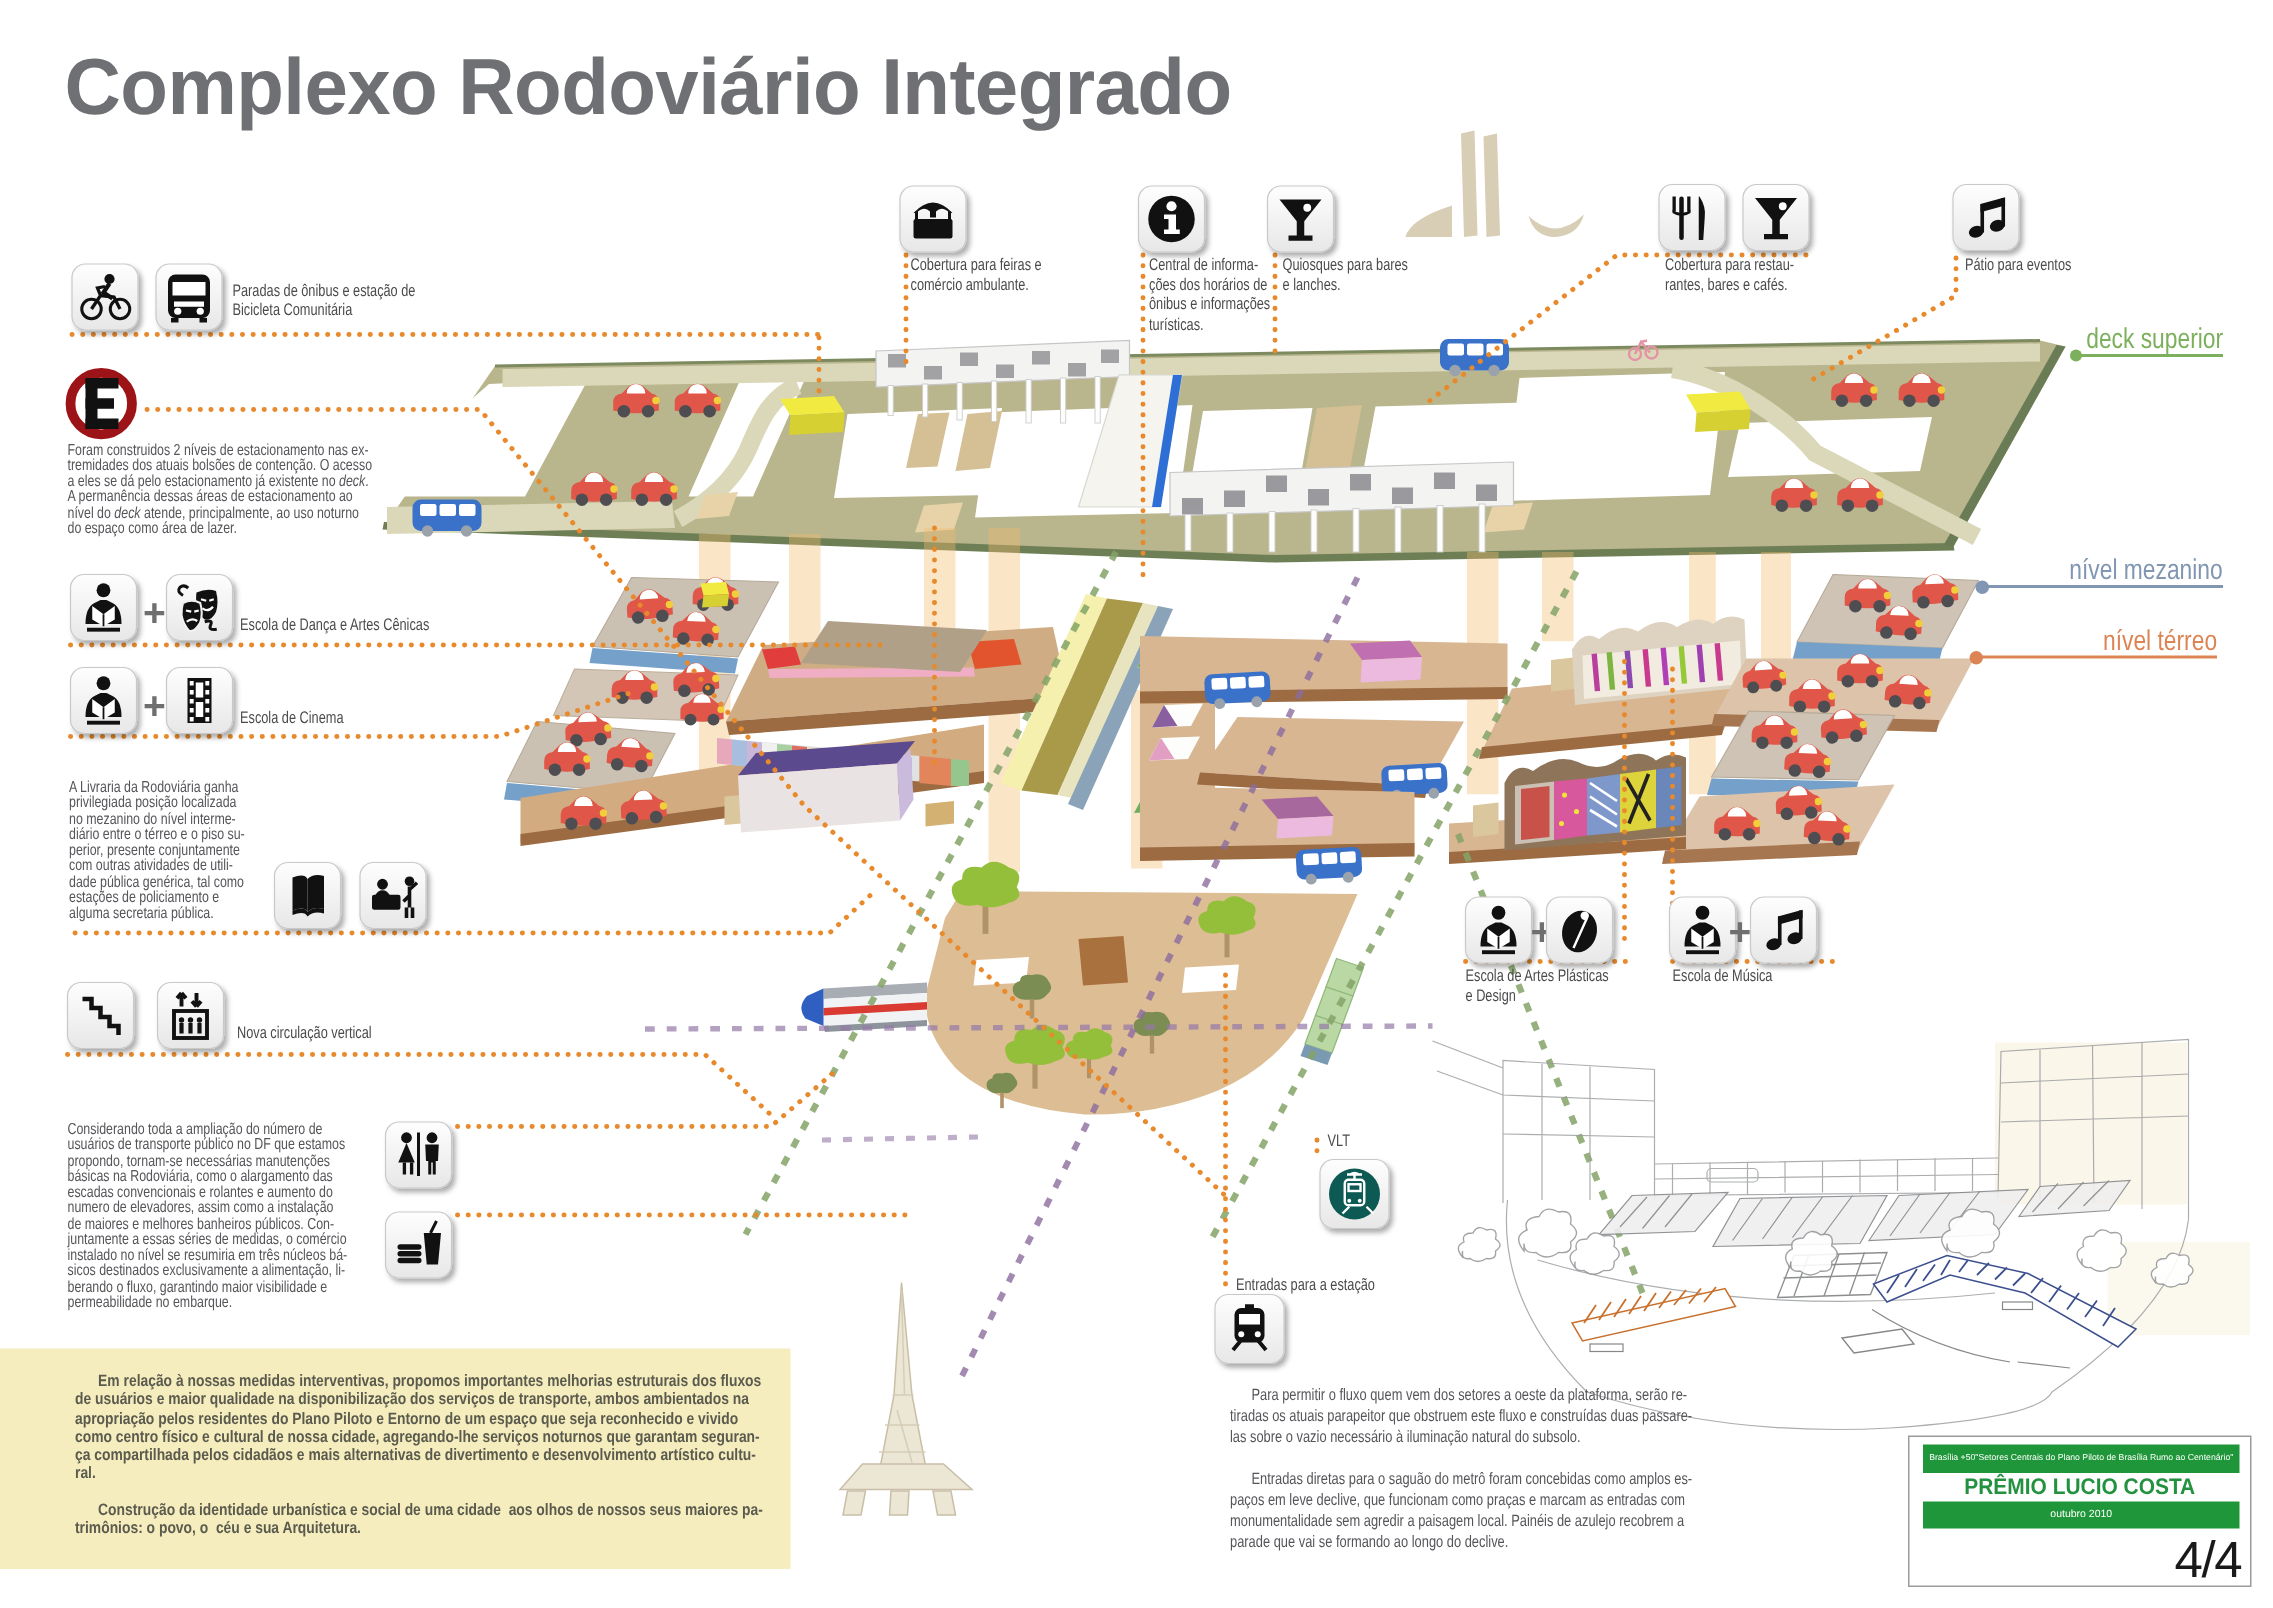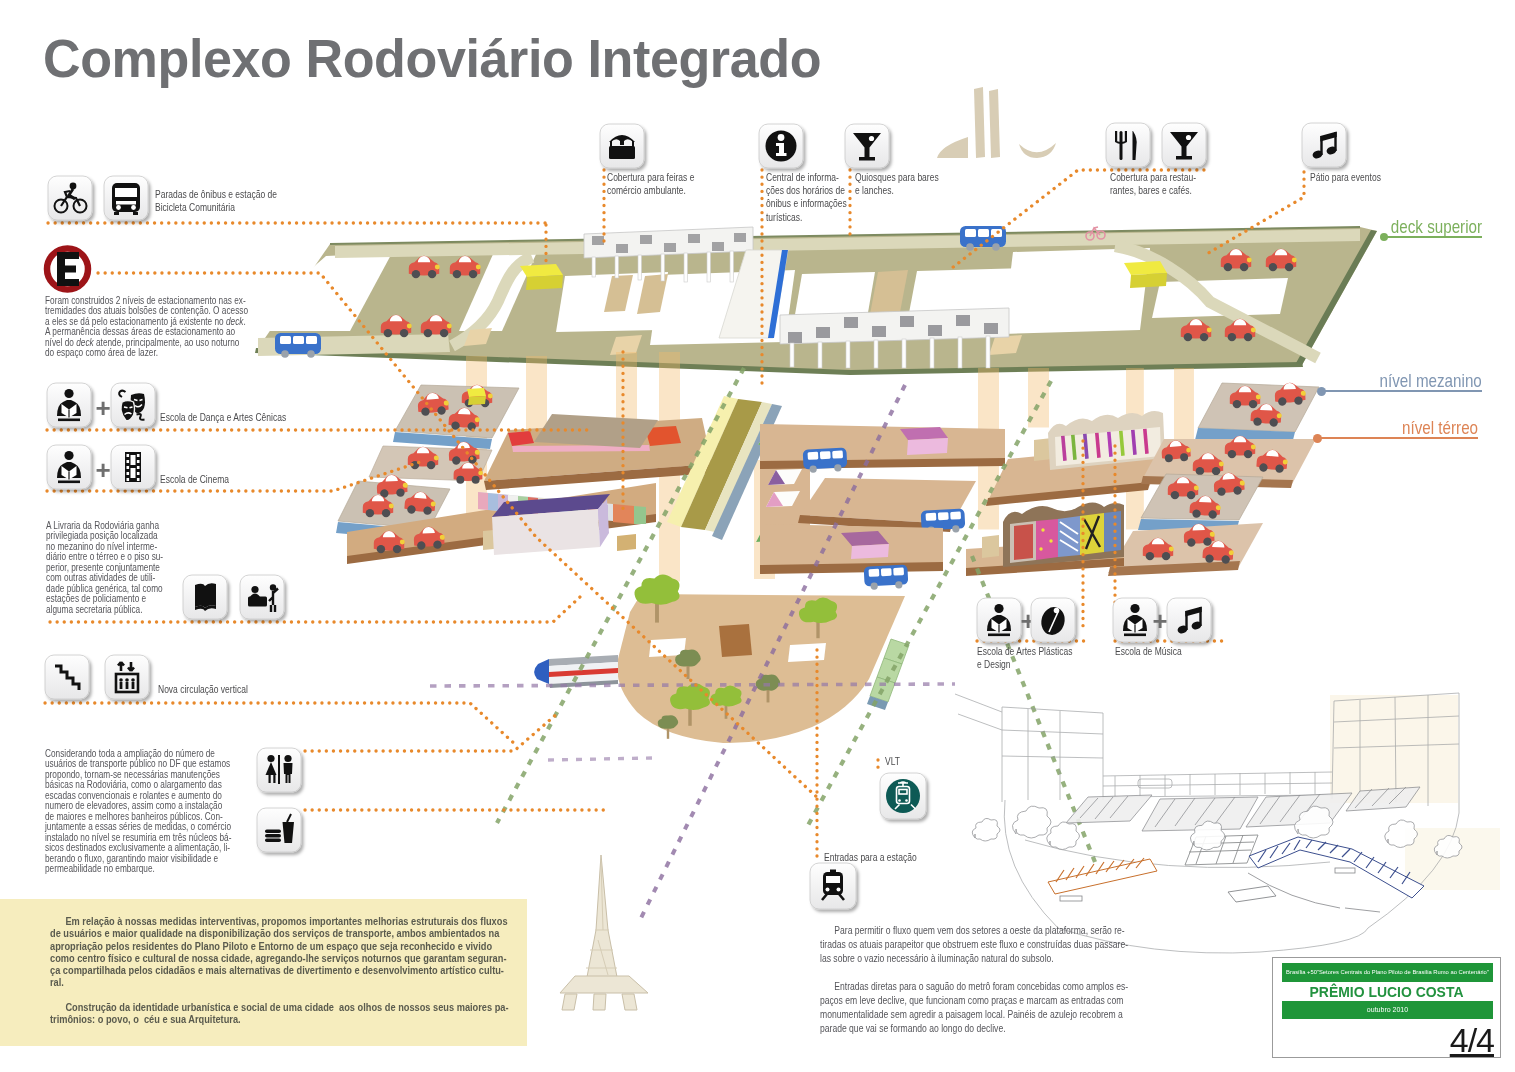--- a/index.html
+++ b/index.html
@@ -823,14 +823,14 @@
 <div style="position:absolute;left:50px;top:915px;font-size:11px;line-height:12.3px;font-weight:bold;color:#5a5b4e;transform:scaleX(.84);transform-origin:0 0;white-space:nowrap;">&nbsp;&nbsp;&nbsp;&nbsp;&nbsp;&nbsp;Em relação à nossas medidas interventivas, propomos importantes melhorias estruturais dos fluxos<br>de usuários e maior qualidade na disponibilização dos serviços de transporte, ambos ambientados na<br>apropriação pelos residentes do Plano Piloto e Entorno de um espaço que seja reconhecido e vivido<br>como centro físico e cultural de nossa cidade, agregando-lhe serviços noturnos que garantam seguran-<br>ça compartilhada pelos cidadãos e mais alternativas de divertimento e desenvolvimento artístico cultu-<br>ral.<br><br>&nbsp;&nbsp;&nbsp;&nbsp;&nbsp;&nbsp;Construção da identidade urbanística e social de uma cidade&nbsp; aos olhos de nossos seus maiores pa-<br>trimônios: o povo, o&nbsp; céu e sua Arquitetura.</div>
 
 <div style="position:absolute;left:1272px;top:957px;width:229px;height:101px;background:#fff;border:1.5px solid #9b9b9b;box-sizing:border-box;">
 
 <div style="position:absolute;left:9px;top:5px;width:211px;height:19px;background:#1f9639;color:#fff;font-size:5.8px;text-align:center;line-height:19px;white-space:nowrap;overflow:hidden;">Brasília +50"Setores Centrais do Plano Piloto de Brasília Rumo ao Centenário"</div>
 
 <div style="position:absolute;left:0;top:25px;width:100%;text-align:center;font-size:15px;font-weight:bold;color:#22923f;transform:scaleX(.93);transform-origin:50% 0;">PRÊMIO LUCIO COSTA</div>
 
 <div style="position:absolute;left:9px;top:43px;width:211px;height:18px;background:#1f9639;color:#fff;font-size:7px;text-align:center;line-height:18px;">outubro 2010</div>
 
-<div style="position:absolute;right:6px;top:63px;font-size:34px;color:#1a1a1a;letter-spacing:-1px;text-decoration:underline;">4/4</div>
+<div style="position:absolute;right:6px;top:63px;font-size:34px;color:#1a1a1a;letter-spacing:-1px;">4/4</div>
 </div>
 </div>
 </body></html>

